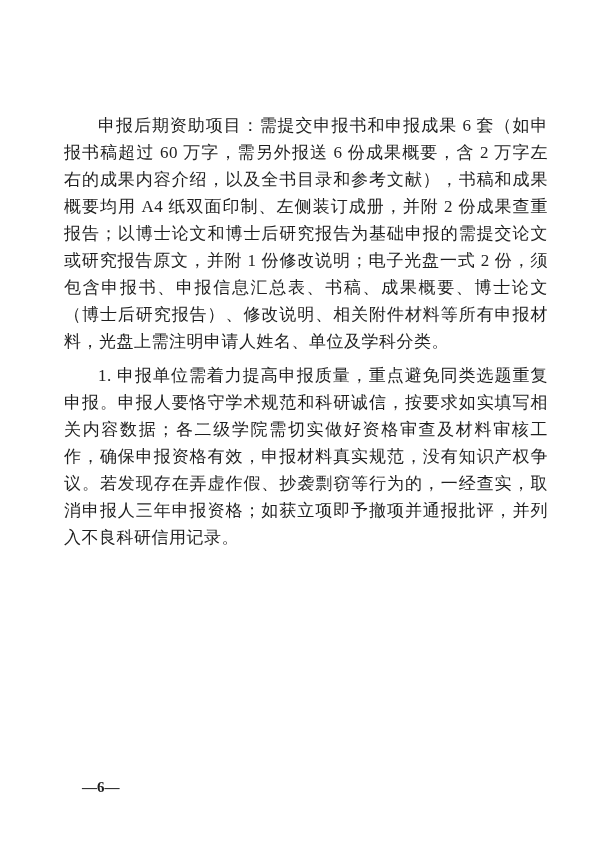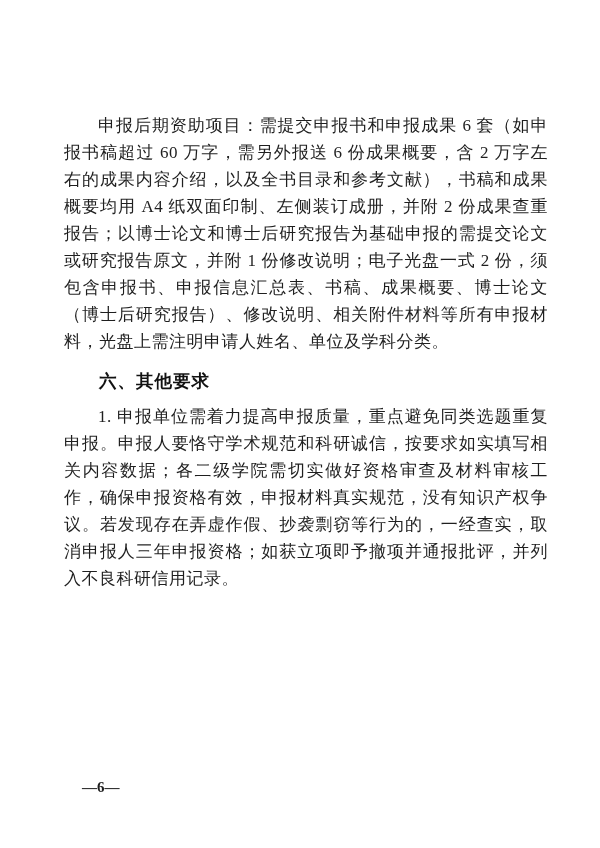--- a/index.html
+++ b/index.html
@@ -52,17 +52,16 @@
     letter-spacing: 0;
     color: #1f1f1f;
   }
 </style>
 </head>
 <body>
 
 <div class="page">
   <div class="content">
     <p class="para">申报后期资助项目：需提交申报书和申报成果 6 套（如申报书稿超过 60 万字，需另外报送 6 份成果概要，含 2 万字左右的成果内容介绍，以及全书目录和参考文献），书稿和成果概要均用 A4 纸双面印制、左侧装订成册，并附 2 份成果查重报告；以博士论文和博士后研究报告为基础申报的需提交论文或研究报告原文，并附 1 份修改说明；电子光盘一式 2 份，须包含申报书、申报信息汇总表、书稿、成果概要、博士论文（博士后研究报告）、修改说明、相关附件材料等所有申报材料，光盘上需注明申请人姓名、单位及学科分类。</p>
-    <h2 class="section-heading">六、其他要求</h2>
     <p class="para last">1. 申报单位需着力提高申报质量，重点避免同类选题重复申报。申报人要恪守学术规范和科研诚信，按要求如实填写相关内容数据；各二级学院需切实做好资格审查及材料审核工作，确保申报资格有效，申报材料真实规范，没有知识产权争议。若发现存在弄虚作假、抄袭剽窃等行为的，一经查实，取消申报人三年申报资格；如获立项即予撤项并通报批评，并列入不良科研信用记录。</p>
   </div>
   <div class="page-number">—6—</div>
 </div>
 
 </body></html>

